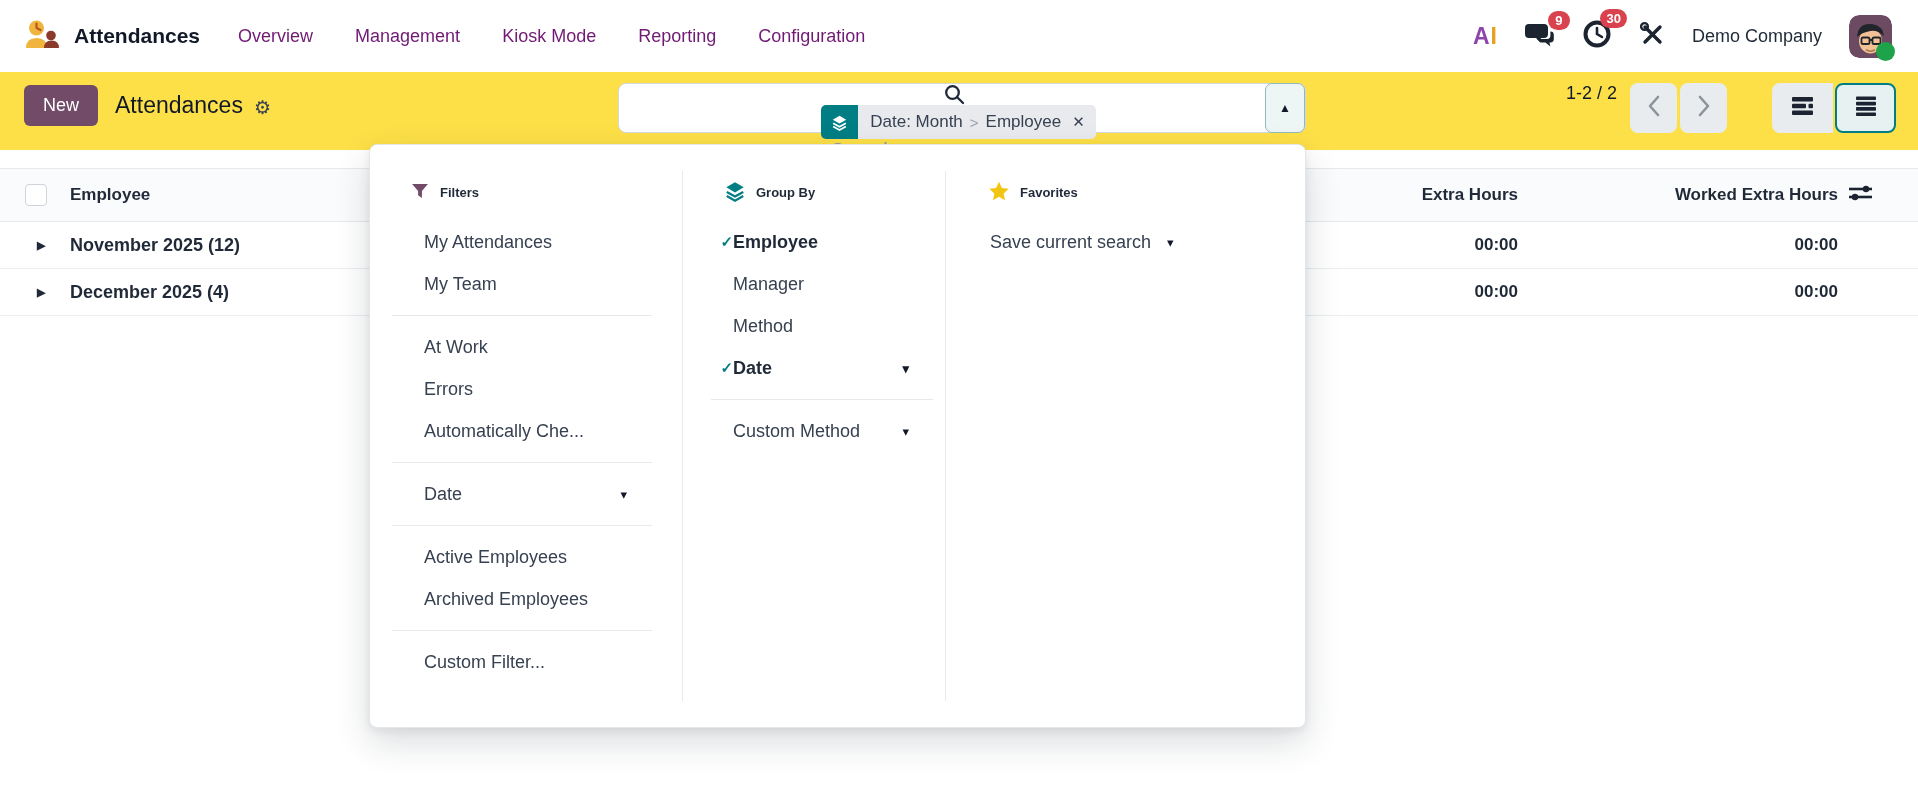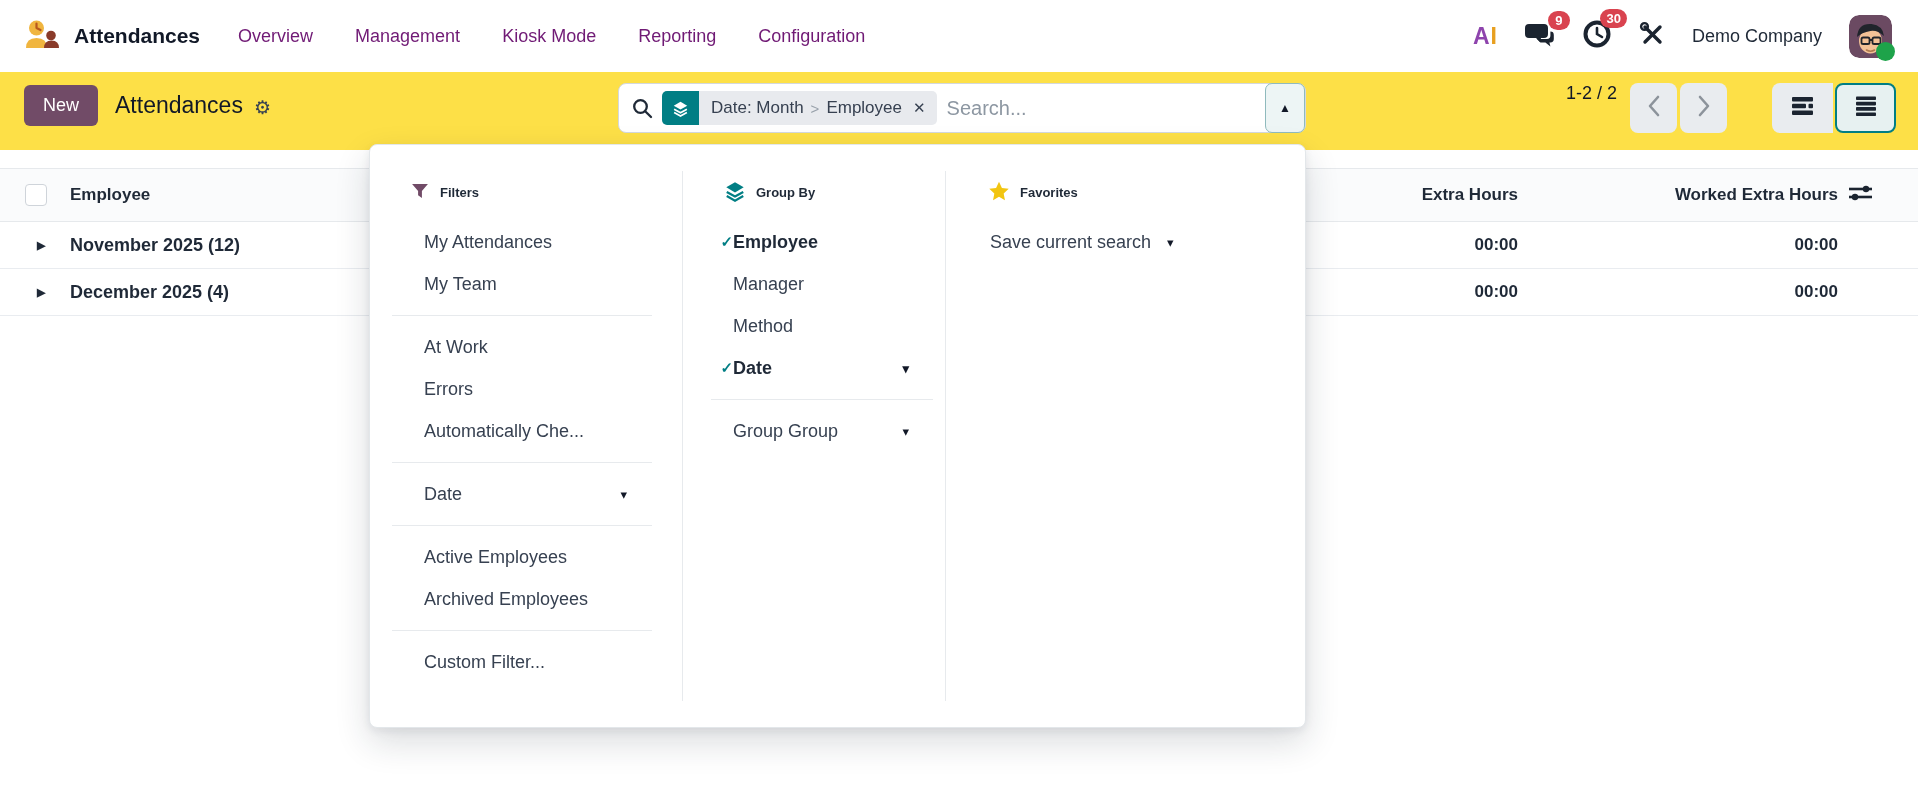--- a/index.html
+++ b/index.html
@@ -24,21 +24,21 @@
   .status-dot { position:absolute; right:-3px; bottom:-3px; width:19px; height:19px; border-radius:50%; background:#1ea34a; }
 
   
   .control-panel { position:relative; height:78px; background:#fde047; }
   .cp-left { position:absolute; left:24px; top:13px; display:flex; align-items:center; gap:17px; }
   .btn-new { background:#714B67; color:#fff; font-size:18px; font-family:inherit; padding:10px 19px; border-radius:6px; border:none; cursor:pointer; }
   .cp-title { font-size:23px; color:#111827; display:flex; align-items:center; gap:11px; }
   .gear-icon { font-size:19px; color:#374151; cursor:pointer; line-height:1; padding-top:3px; }
 
   .searchbar { position:absolute; left:618px; top:11px; width:688px; height:50px; border:1px solid #d3d8dd;
-               border-radius:8px; background:#fff; display:flex; align-items:center; padding:0 20px 0 13px; }
+               border-radius:8px; background:#fff; display:flex; align-items:center; padding:0 20px 0 13px;flex-direction:column; }
   .search-mag { display:flex; align-items:center; margin-right:9px; }
   .facet { display:flex; align-items:stretch; height:34px; border-radius:5px; overflow:hidden; flex:0 0 auto; cursor:pointer; }
   .facet-icon { background:#017E84; width:37px; display:flex; align-items:center; justify-content:center; }
   .facet-body { background:#e8eaee; display:flex; align-items:center; gap:7px; padding:0 4px 0 12px; font-size:17px; color:#374151; white-space:nowrap; }
   .facet-sep { color:#97a0aa; font-size:15px; }
   .facet-close { background:#e8eaee; display:flex; align-items:center; padding:0 11px 0 7px; font-size:15px; color:#374151; cursor:pointer; }
   .search-input { border:none; outline:none; flex:1; min-width:40px; font-size:20px; font-family:inherit; color:#1f2937; margin-left:10px; background:transparent; }
   .search-input::placeholder { color:#8d97a2; opacity:1; }
   .sb-toggle { position:absolute; right:0; top:-1px; width:40px; height:50px; background:#edf5f5; border:1px solid #8fbabd;
                border-radius:7px; display:flex; align-items:center; justify-content:center; cursor:pointer; }
@@ -349,21 +349,21 @@
         <span>Method</span>
       </div>
       <div class="sp-item checked">
         <span class="check-slot">✓</span>
         <span>Date</span>
         <span class="caret">▾</span>
       </div>
       <div class="sp-sep"></div>
       <div class="sp-item">
         <span class="check-slot"></span>
-        <span>Group Group</span>
+        <span>Custom Method</span>
         <span class="caret">▾</span>
       </div>
     </div>
   </div>
 
   <div class="sp-vdiv"></div>
 
   <div class="sp-col sp-favorites">
     <div class="sp-header">
       <span>

